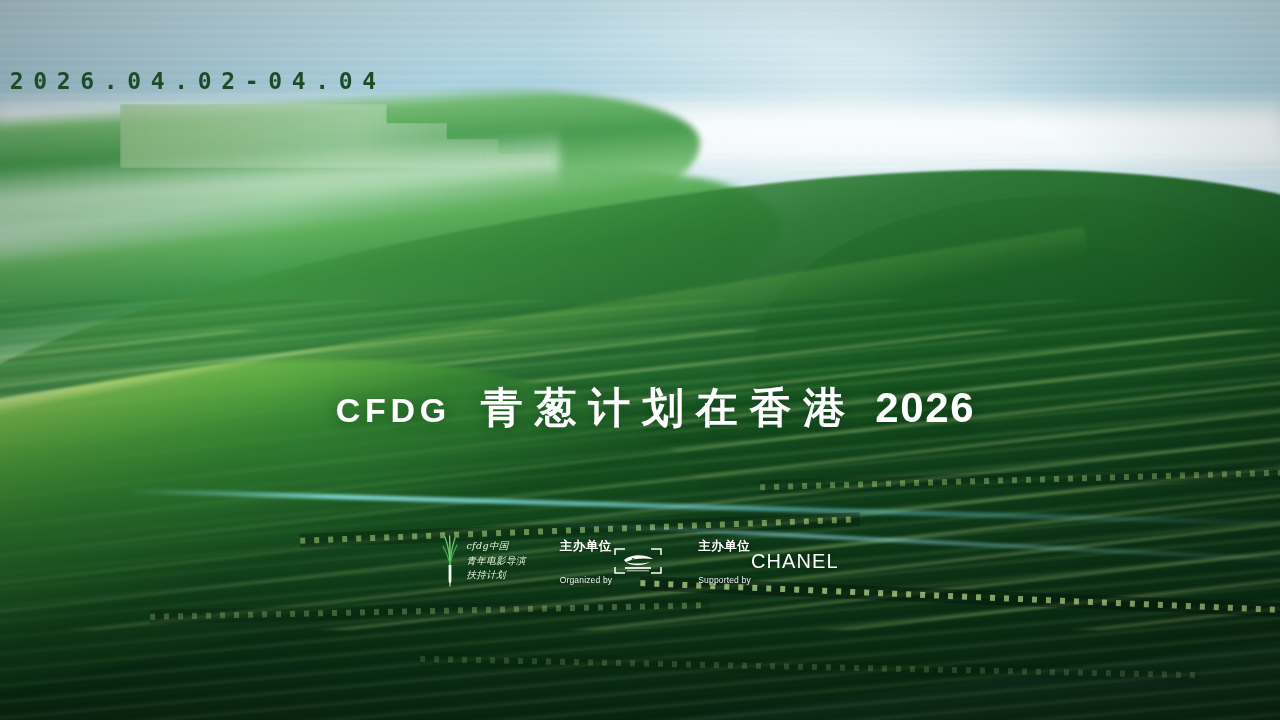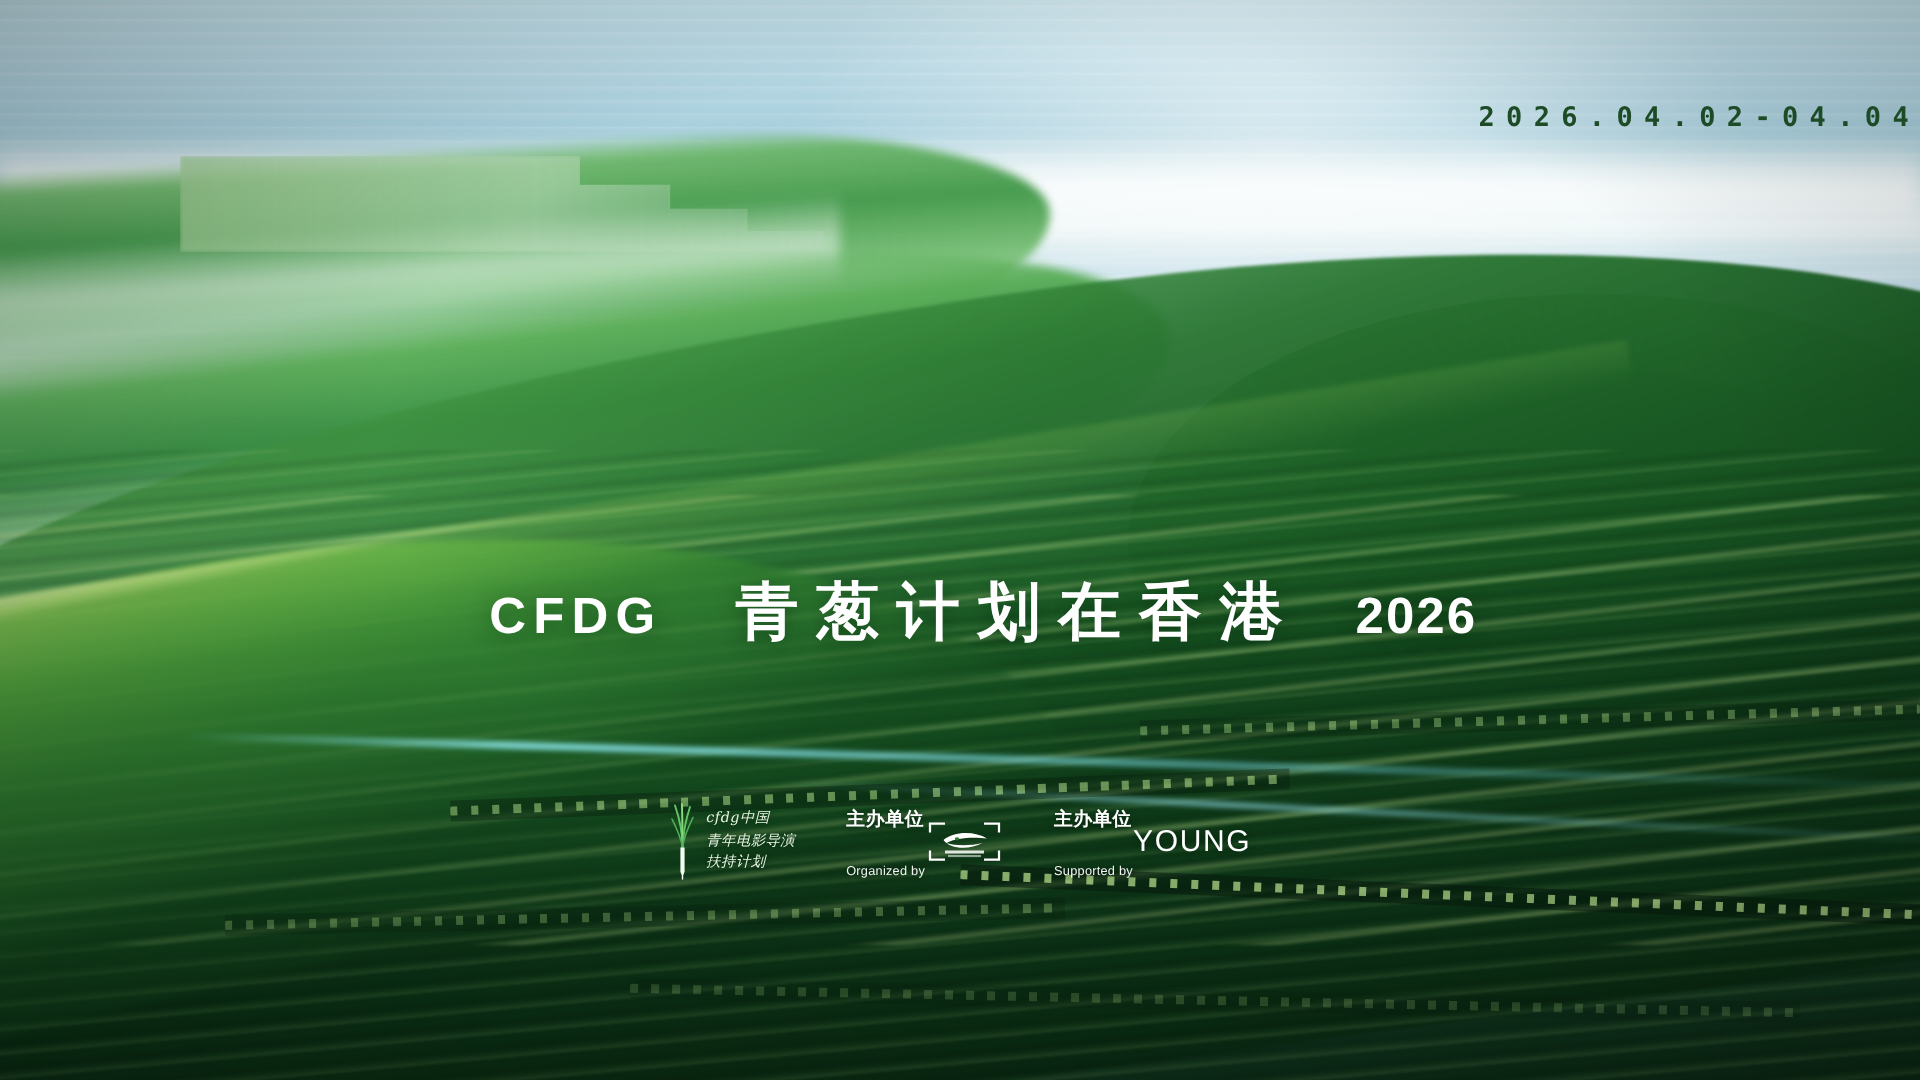--- a/index.html
+++ b/index.html
@@ -269,39 +269,39 @@
   .fs5{left:420px;top:660px;width:780px;transform:rotate(1.2deg);opacity:.22;}
 
   .vignette{
     position:absolute;inset:0;
     background:radial-gradient(ellipse at 55% 42%,rgba(0,0,0,0) 45%,rgba(0,0,0,.30) 100%);
     pointer-events:none;
   }
 
   
   .dateline{
-    position:absolute;top:68px;left:0;width:100%;text-align:right;
-    color:#1d4b25;font-size:18px;font-weight:700;letter-spacing:.42em;
+    position:absolute;top:68px;left:0;width:100%;text-align:left;
+    color:#1d4b25;font-size:23px;font-weight:700;letter-spacing:.42em;
     text-indent:.42em;font-family:"DejaVu Sans Mono","Liberation Mono",monospace;
   }
   .titleBlock{position:absolute;top:358px;left:0;width:100%;text-align:center;}
   .title-en{
     color:#fff;font-size:36px;font-weight:700;letter-spacing:.30em;text-indent:.30em;
     text-shadow:0 2px 14px rgba(0,40,10,.45);line-height:1;
   }
   .title-cn-row{
     margin-top:22px;display:flex;align-items:baseline;justify-content:center;
     color:#fff;text-shadow:0 2px 14px rgba(0,40,10,.45);padding-left:31px;
   }
   .cfdg{font-size:34px;font-weight:700;letter-spacing:.14em;}
   .cn{
     font-size:42px;font-weight:700;letter-spacing:.28em;text-indent:.28em;
-    margin:0 37px;font-family:"DejaVu Sans","Liberation Sans",sans-serif;
-  }
-  .yr{font-size:34px;font-weight:700;letter-spacing:.04em;}
+    margin:0 18px;font-family:"DejaVu Sans","Liberation Sans",sans-serif;
+  }
+  .yr{font-size:42px;font-weight:700;letter-spacing:.04em;}
 
   
   .sponsors{
     position:absolute;left:0;top:535px;width:100%;
     display:flex;align-items:center;justify-content:center;gap:34px;
   }
   .cfdgLogo{display:flex;align-items:center;gap:7px;}
   .scallion{width:18px;height:52px;display:block;}
   .cfdgHand{
     color:#e8f6e4;font-size:9.5px;line-height:1.55;letter-spacing:.04em;
@@ -406,17 +406,17 @@
         <rect x="13" y="21" width="26" height="2" fill="#fff" opacity=".85"></rect>
         <rect x="15" y="24" width="22" height="1.4" fill="#fff" opacity=".55"></rect>
       </svg>
     </div>
 
     <div class="credit">
       <div class="creditLabel">
         <span class="cnlab">主办单位</span>
         <span class="enlab">Supported by</span>
       </div>
-      <div class="chanel">YOUNG</div>
+      <div class="chanel">CHANEL</div>
     </div>
 
   </div>
 </div>
 
 </body></html>

